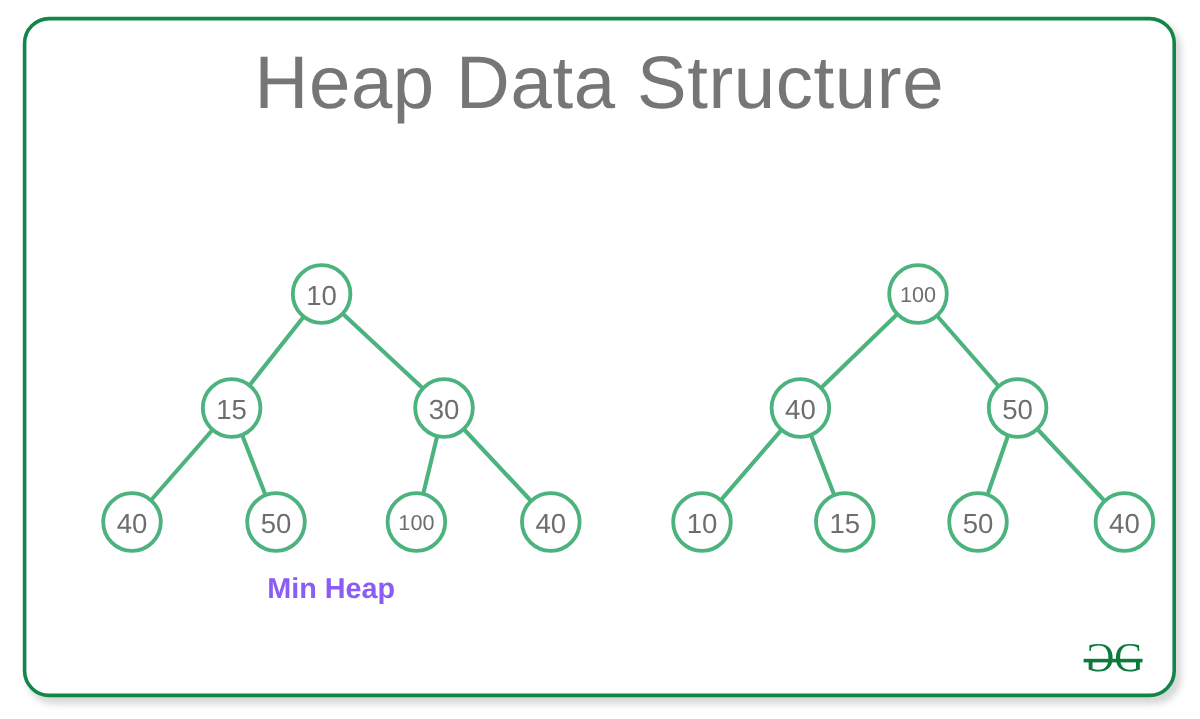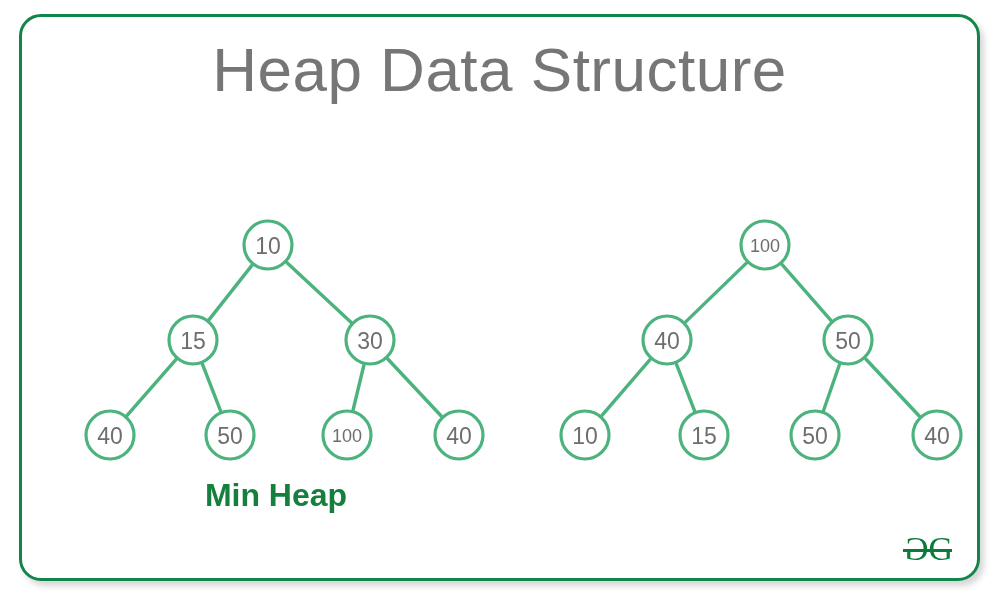--- a/index.html
+++ b/index.html
@@ -73,23 +73,23 @@
     font-weight: 400;
     text-anchor: middle;
     dominant-baseline: central;
   }
   .node-text.small {
     font-size: 18px;
   }
   .heap-label {
     position: absolute;
     text-align: center;
-    font-size: 32px;
+    font-size: 24px;
     font-weight: bold;
-    color: #15803d;
+    color: #8b5cf6;
     white-space: nowrap;
   }
   #label-min { left: 114px; top: 460px; width: 280px; }
   #label-max { left: 602px; top: 460px; width: 280px; }
 
   #logo {
     position: absolute;
     right: 23px;
     bottom: 12px;
     font-family: "Liberation Serif", serif;

